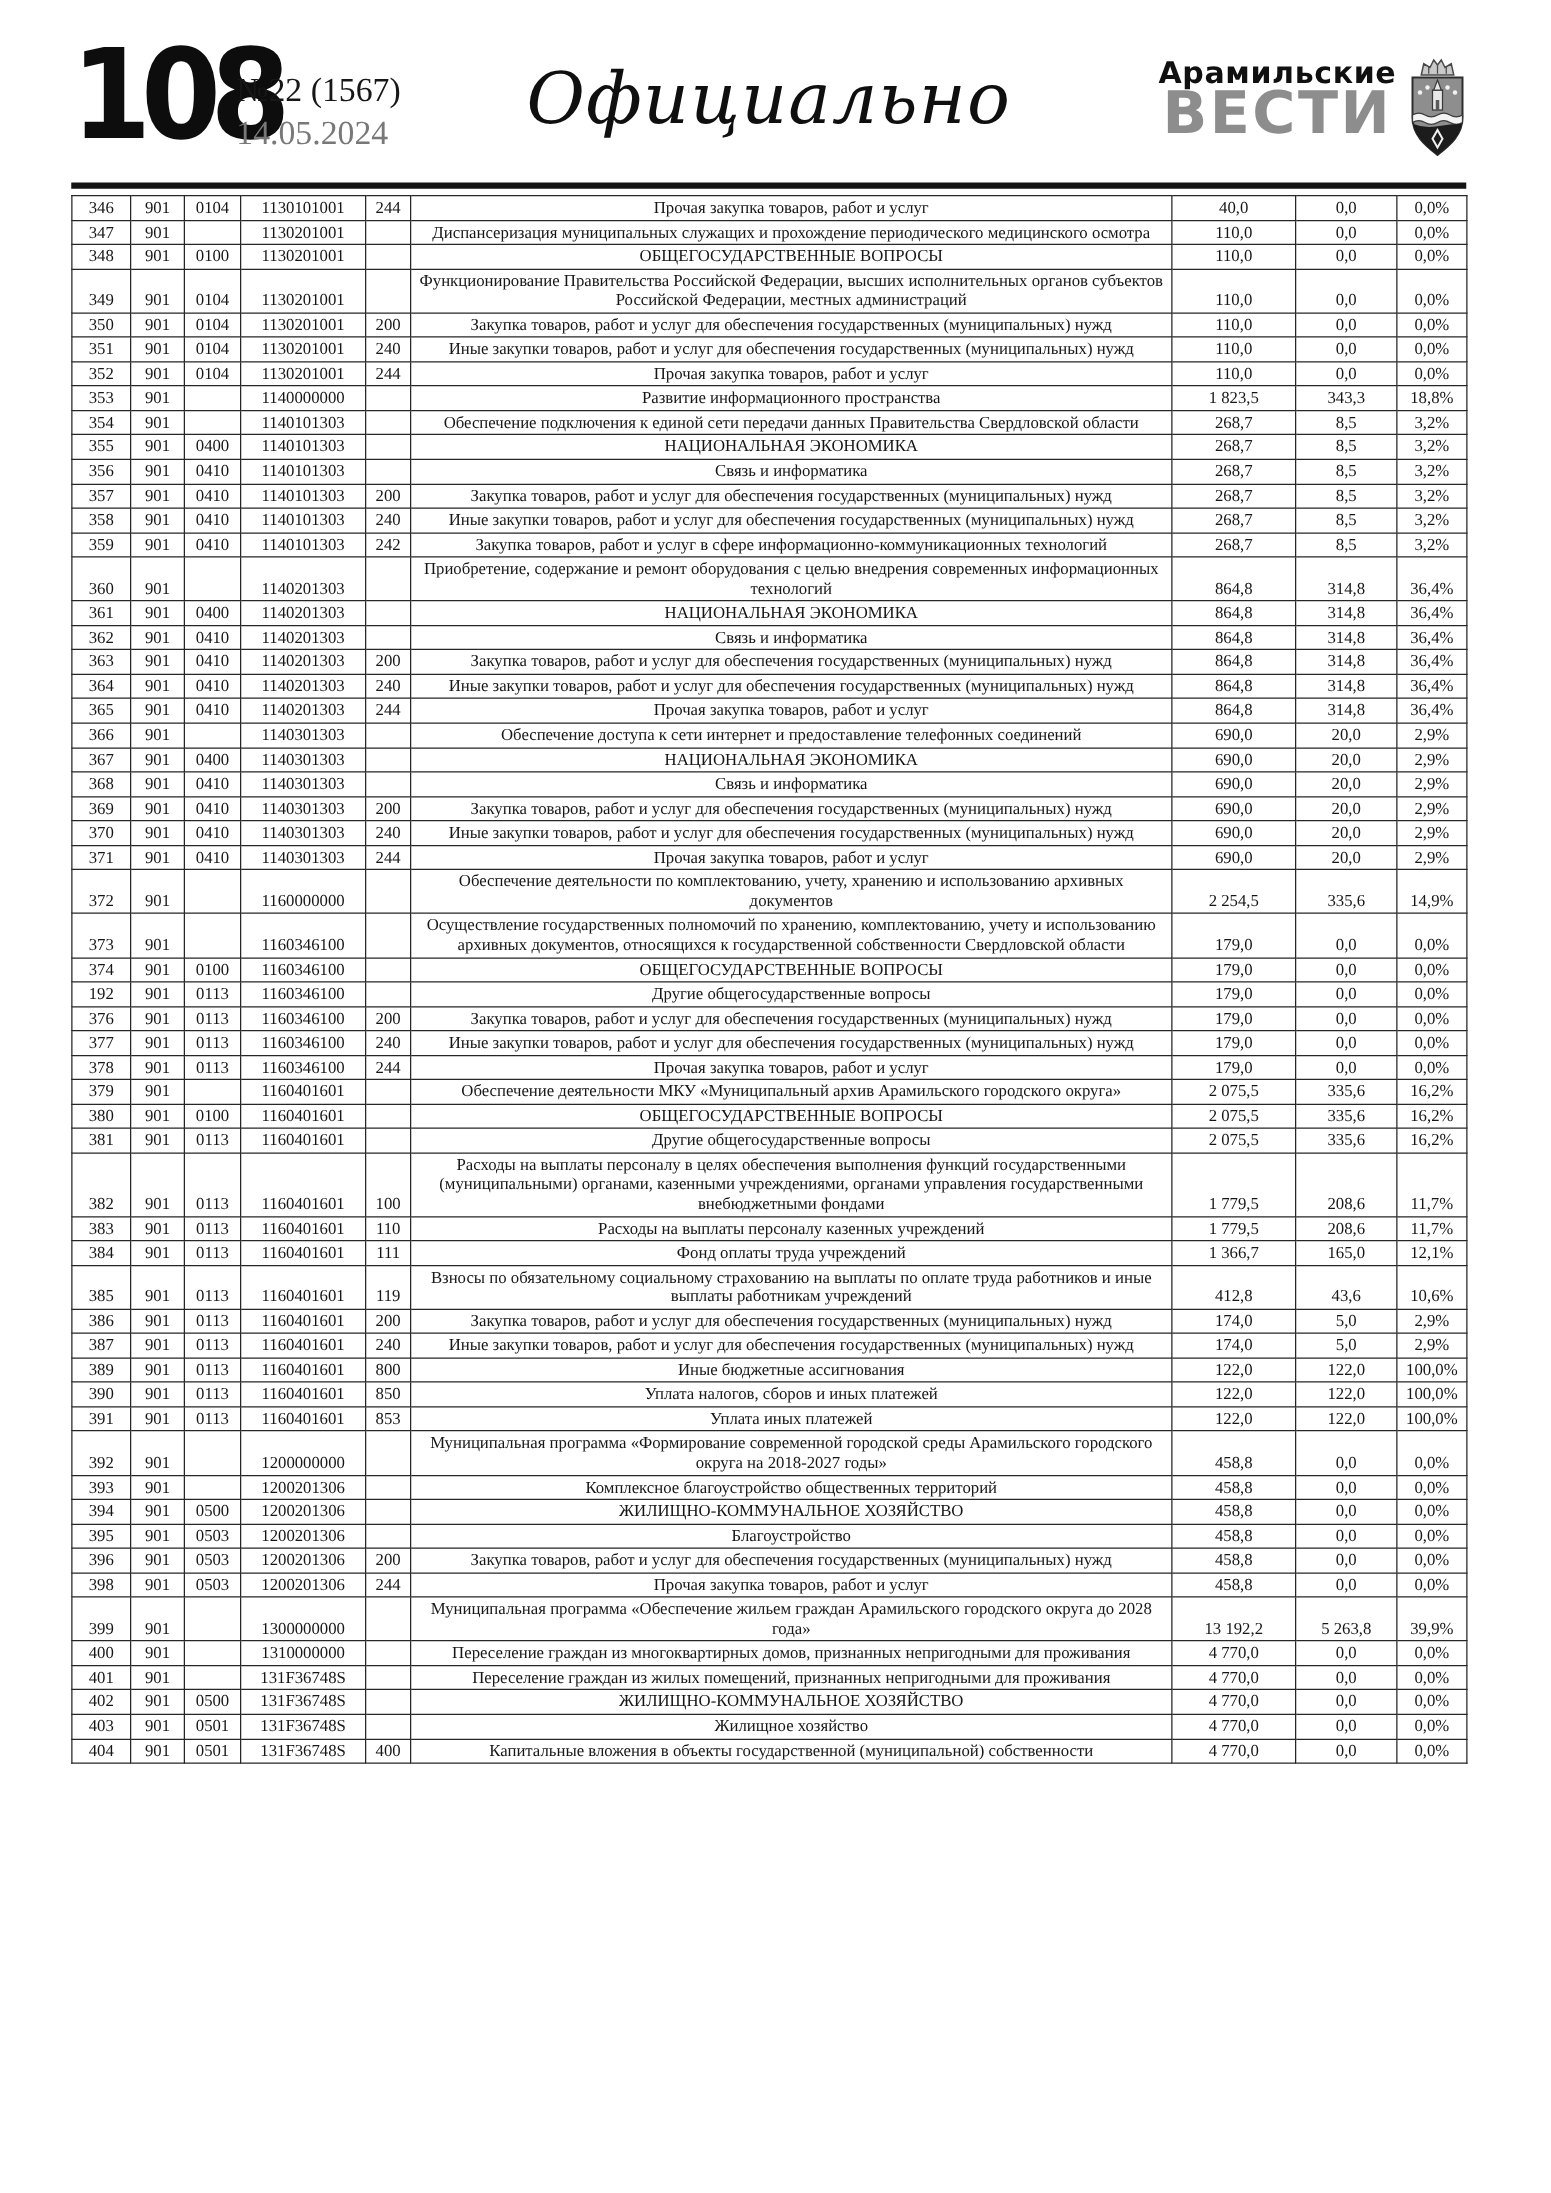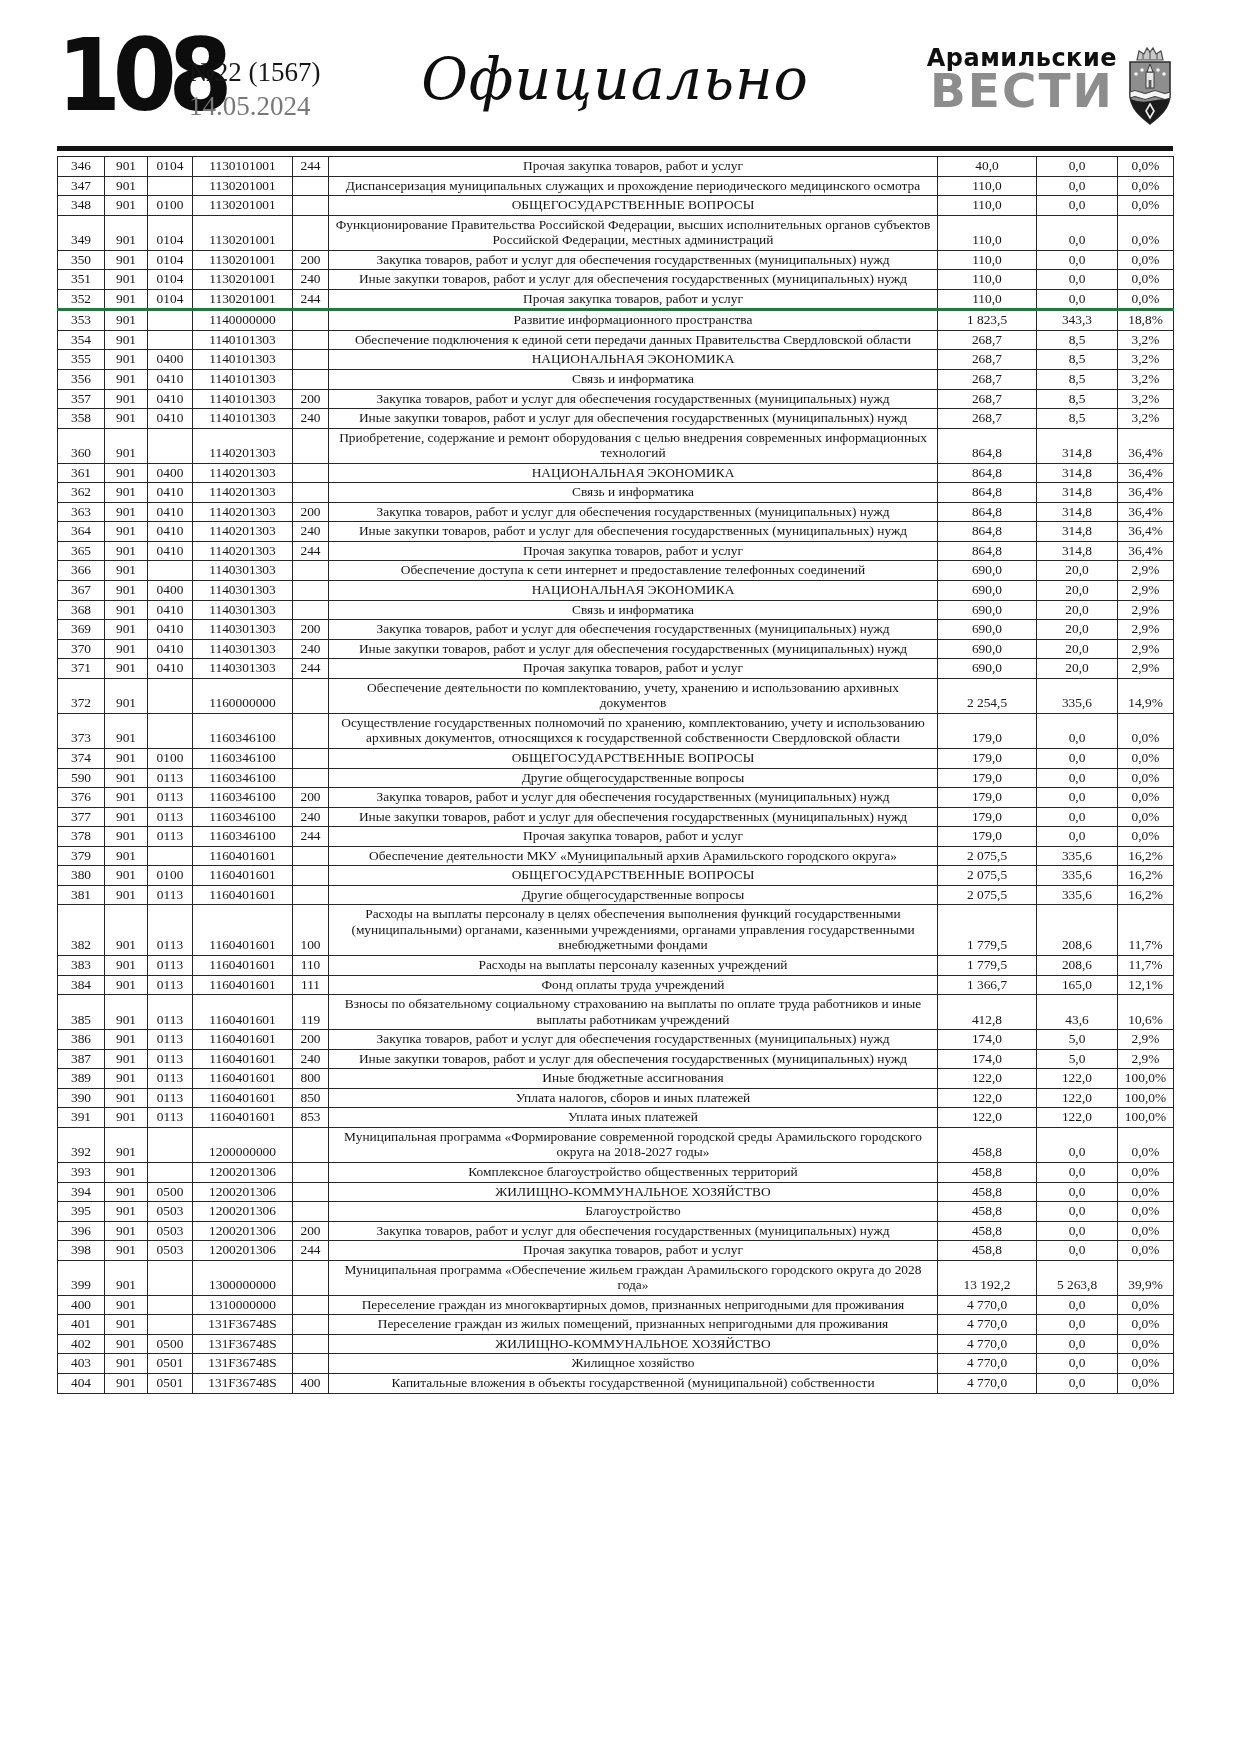--- a/index.html
+++ b/index.html
@@ -27,21 +27,21 @@
   
   .top-rule{position:absolute;top:146px;left:57px;width:1116px;height:5px;background:#141414;}
 
   
   .budget-table{position:absolute;top:156px;left:57px;width:1116px;
        border-collapse:collapse;table-layout:fixed;
        font-size:13.4px;line-height:1.16;color:#161616;}
   .budget-table td{border:1px solid #262626;text-align:center;vertical-align:bottom;
        padding:1px 3px 2px;overflow:hidden;}
   .budget-table td.c5{padding:1px 6px 2px;}
-  .budget-table tr.sep td{border-top:3px solid #15803d;}
+  .budget-table tr.sep td{border-top:1px solid #15803d;}
 </style>
 </head>
 <body>
 
 <div class="page">
 
   <div class="header">
     <div class="page-number">108</div>
     <div class="issue-block">
       <div class="issue-number">№22 (1567)</div>
@@ -231,20 +231,31 @@
           <td class="c1">901</td>
           <td class="c2">0410</td>
           <td class="c3">1140101303</td>
           <td class="c4">240</td>
           <td class="c5">Иные закупки товаров, работ и услуг для обеспечения государственных (муниципальных) нужд</td>
           <td class="c6">268,7</td>
           <td class="c7">8,5</td>
           <td class="c8">3,2%</td>
         </tr>
         <tr>
+          <td class="c0">359</td>
+          <td class="c1">901</td>
+          <td class="c2">0410</td>
+          <td class="c3">1140101303</td>
+          <td class="c4">242</td>
+          <td class="c5">Закупка товаров, работ и услуг в сфере информационно-коммуникационных технологий</td>
+          <td class="c6">268,7</td>
+          <td class="c7">8,5</td>
+          <td class="c8">3,2%</td>
+        </tr>
+        <tr>
           <td class="c0">360</td>
           <td class="c1">901</td>
           <td class="c2"></td>
           <td class="c3">1140201303</td>
           <td class="c4"></td>
           <td class="c5">Приобретение, содержание и ремонт оборудования с целью внедрения современных информационных технологий</td>
           <td class="c6">864,8</td>
           <td class="c7">314,8</td>
           <td class="c8">36,4%</td>
         </tr>
@@ -396,21 +407,21 @@
           <td class="c1">901</td>
           <td class="c2">0100</td>
           <td class="c3">1160346100</td>
           <td class="c4"></td>
           <td class="c5">ОБЩЕГОСУДАРСТВЕННЫЕ ВОПРОСЫ</td>
           <td class="c6">179,0</td>
           <td class="c7">0,0</td>
           <td class="c8">0,0%</td>
         </tr>
         <tr>
-          <td class="c0">590</td>
+          <td class="c0">192</td>
           <td class="c1">901</td>
           <td class="c2">0113</td>
           <td class="c3">1160346100</td>
           <td class="c4"></td>
           <td class="c5">Другие общегосударственные вопросы</td>
           <td class="c6">179,0</td>
           <td class="c7">0,0</td>
           <td class="c8">0,0%</td>
         </tr>
         <tr>

